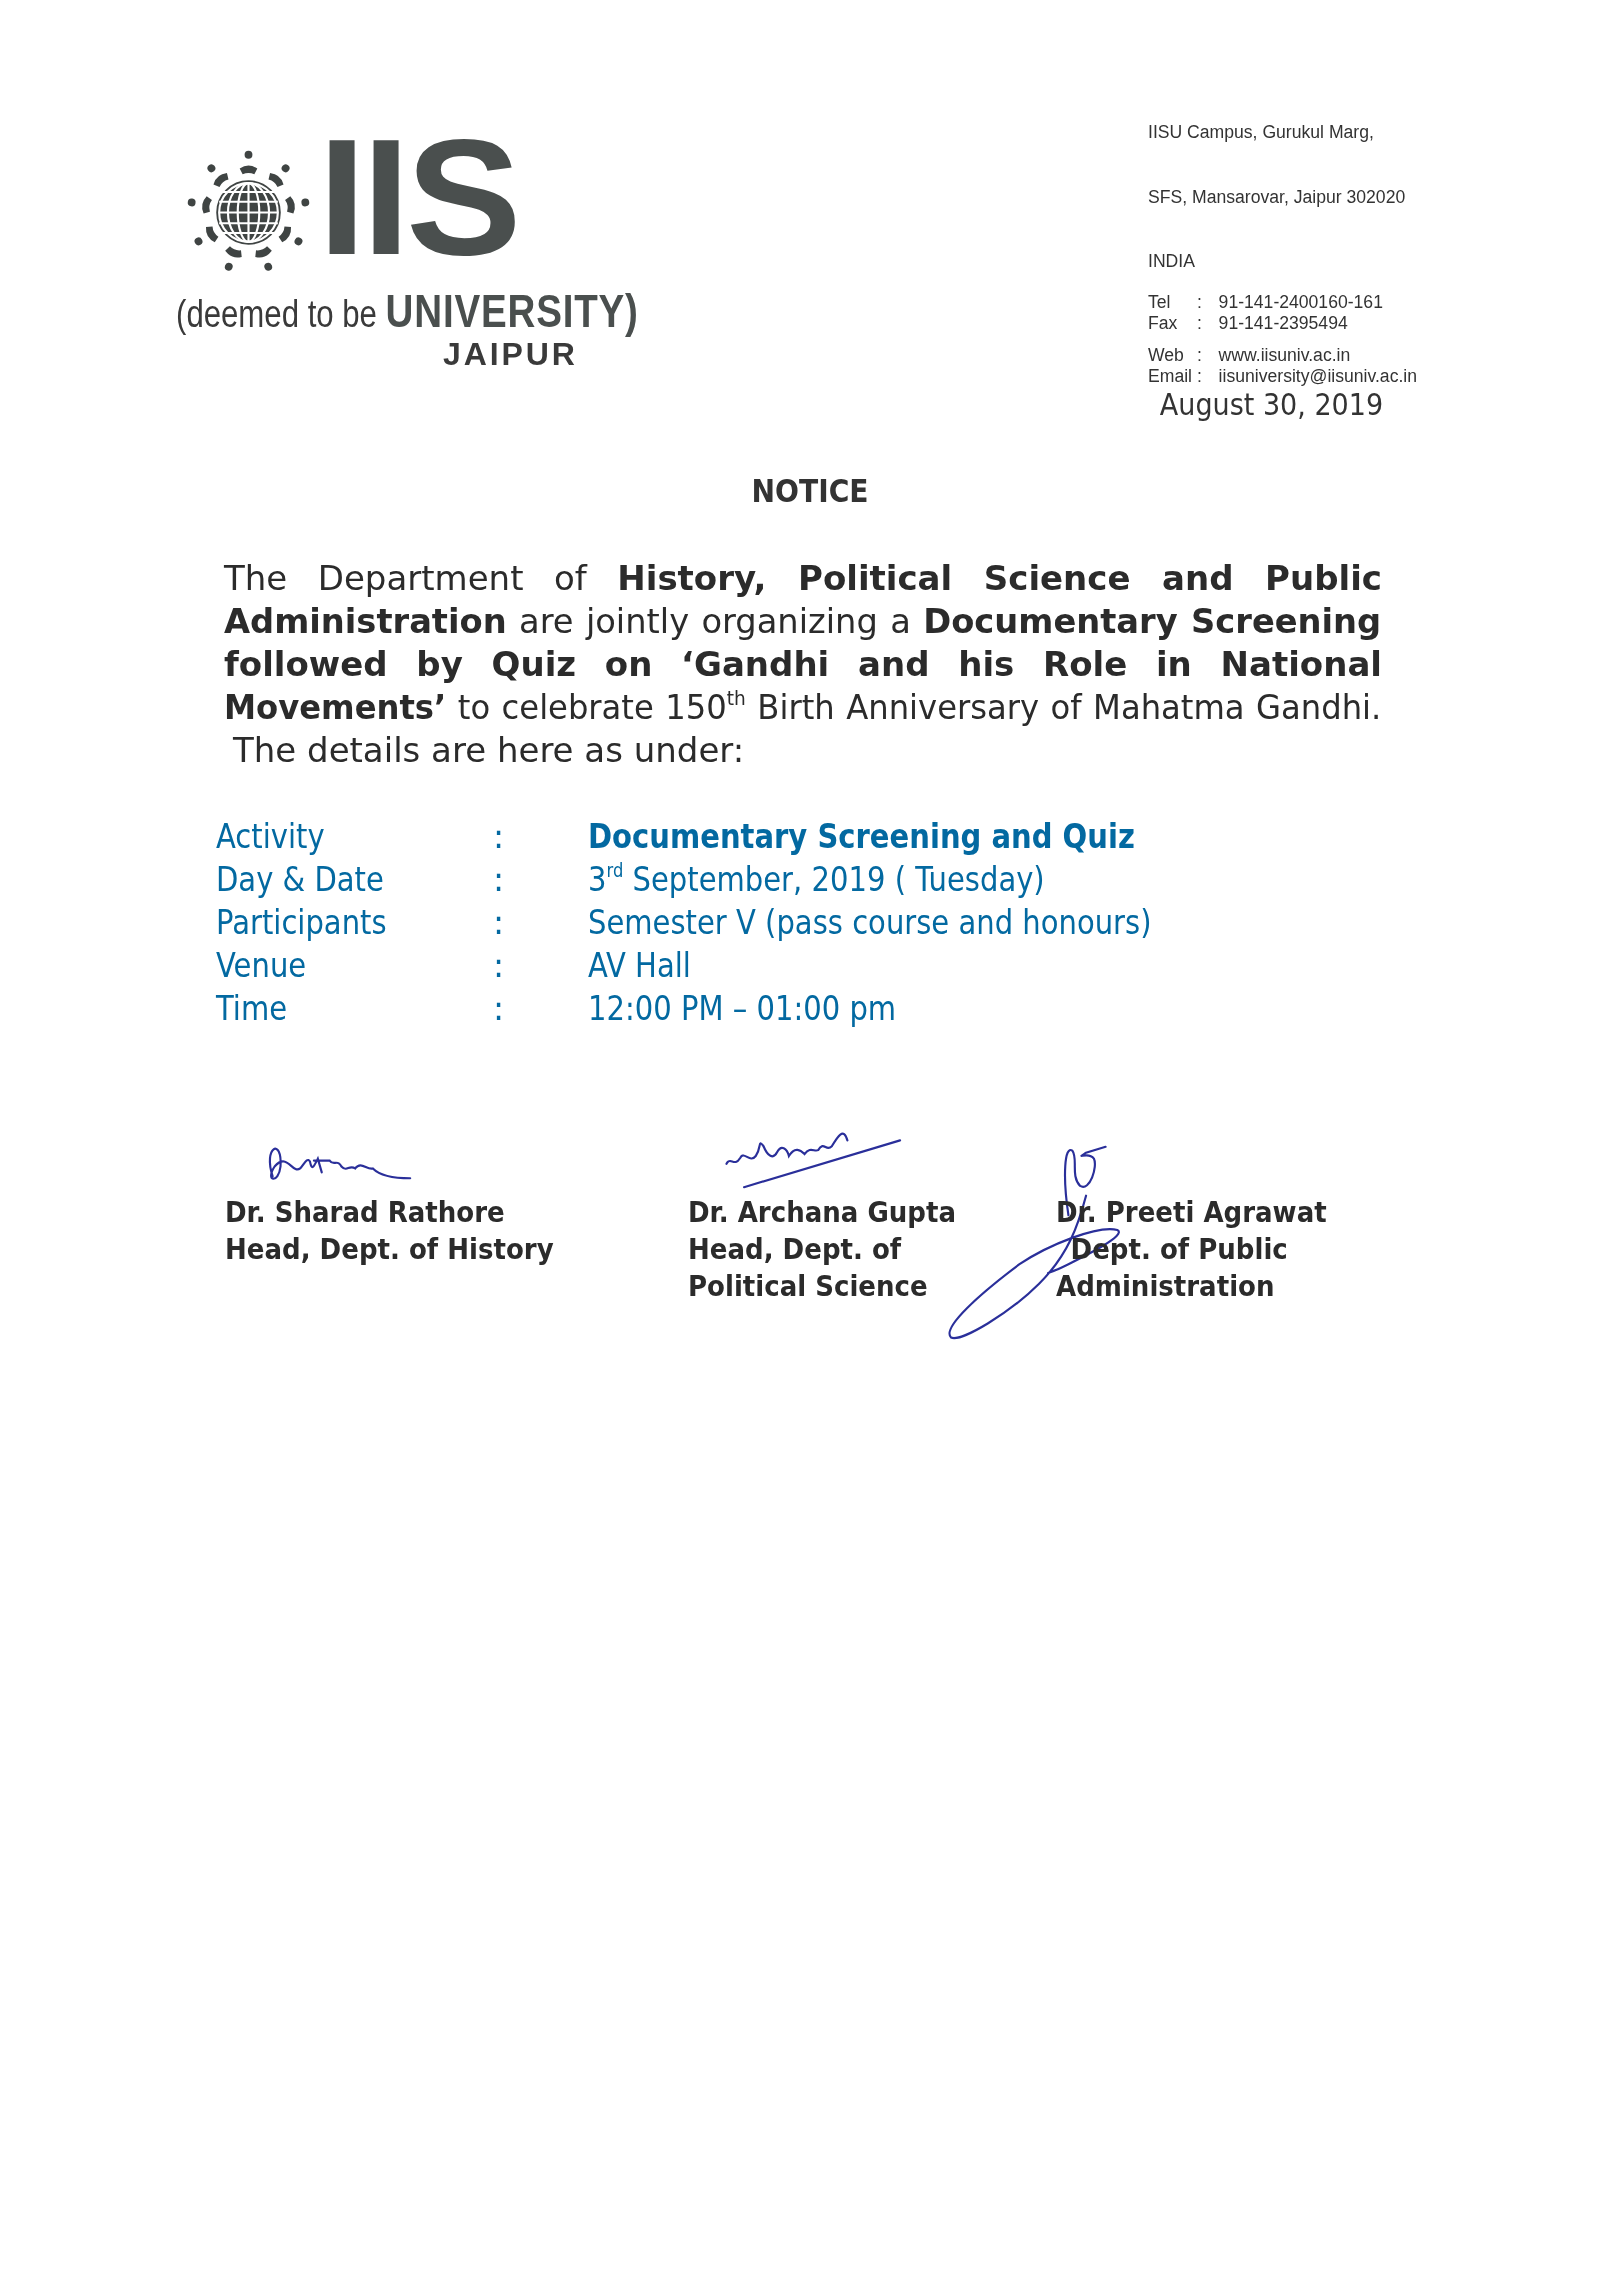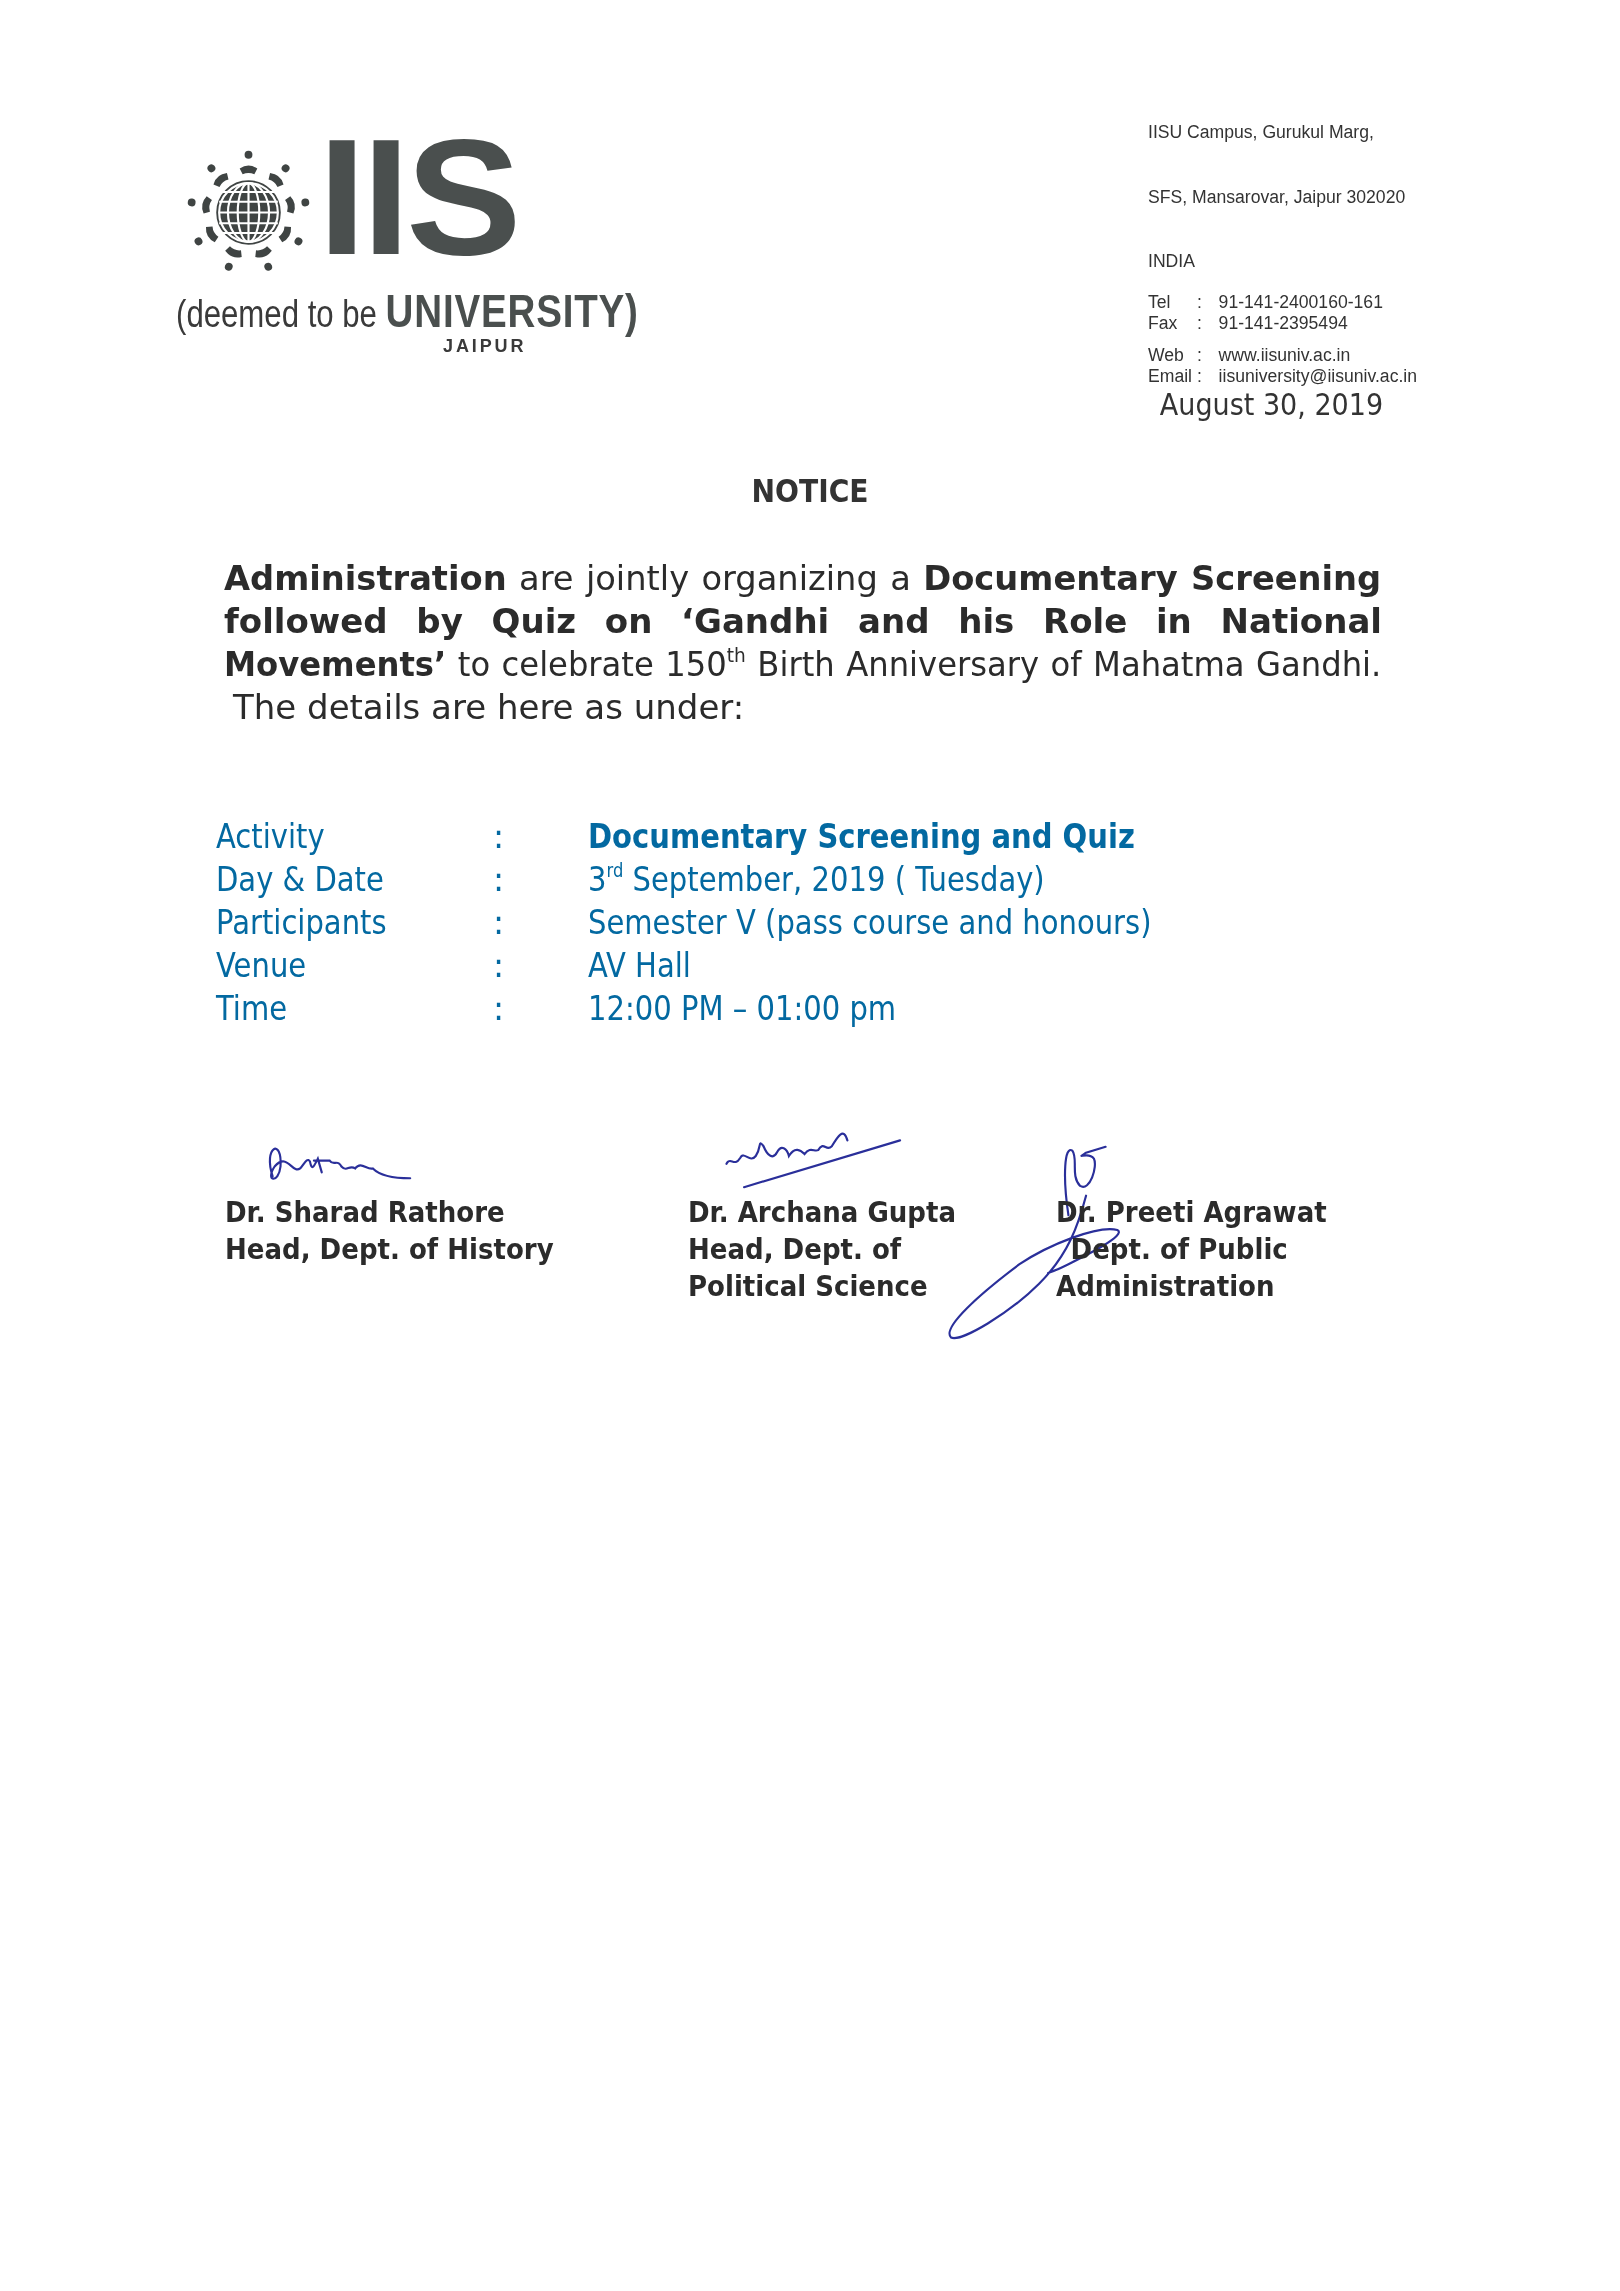--- a/index.html
+++ b/index.html
@@ -5,21 +5,21 @@
   html, body { margin: 0; padding: 0; background: #ffffff; }
   body { width: 1620px; height: 2292px; position: relative; overflow: hidden; color: #2b2b2b; }
   .abs { position: absolute; }
 
   
   .logo { left: 181px; top: 118px; width: 412px; height: 235px; }
   .logo-emblem { position: absolute; left: 0; top: 27.4px; width: 135px; height: 135px; }
   .logo-iis { position: absolute; left: 137px; top: 5.9px; font-family: "Liberation Sans", sans-serif; font-weight: bold; font-size: 165px; line-height: 147px; color: #4a4f4e; letter-spacing: -3.9px; transform: scaleX(1.05); transform-origin: left top; }
   .logo-deemed { position: absolute; left: -4.9px; top: 165px; font-family: "Liberation Sans", sans-serif; font-size: 38px; color: #3a3a3a; transform: scaleX(0.82); transform-origin: left top; white-space: nowrap; }
   .logo-deemed .univ { font-weight: bold; font-size: 47px; color: #4a4f4e; letter-spacing: 1px; }
-  .logo-jaipur { position: absolute; left: 262px; top: 218px; font-family: "Liberation Sans", sans-serif; font-weight: bold; font-size: 18px; letter-spacing: 2.9px; color: #3a3a3a; text-align: center; }
+  .logo-jaipur { position: absolute; left: 262px; top: 218px; font-family: "Liberation Sans", sans-serif; font-weight: bold; font-size: 32px; letter-spacing: 2.9px; color: #3a3a3a; text-align: center; }
 
   
   .addr { left: 1148px; top: 78px; font-family: "Liberation Sans", sans-serif; font-size: 17.6px; line-height: 20.6px; color: #333; }
   .addr .line { white-space: nowrap; margin-top: 44px; }
   .addr .kv { display: flex; white-space: nowrap; }
   .addr .k { width: 49px; }
   .addr .sep { width: 21.6px; }
   .gap { height: 20.6px; }
   .gap-small { height: 11.8px; }
 
@@ -145,20 +145,21 @@
     <span class="sep">:</span>
     <span>iisuniversity@iisuniv.ac.in</span>
   </div>
 </div>
 
 <div class="abs date">August 30, 2019</div>
 
 <div class="abs title">NOTICE</div>
 
 <div class="abs para">
+  <span class="line" style="display: block;"><span>The Department of </span><b>History, Political Science and Public</b></span>
   <span class="line" style="display: block; transform: scaleX(0.990772); width: 1168px;"><b>Administration</b><span> are jointly organizing a </span><b>Documentary Screening</b></span>
   <span class="line" style="display: block;"><b>followed by Quiz on ‘Gandhi and his Role in National</b></span>
   <span class="line" style="display: block; transform: scaleX(0.947833); width: 1221px;"><b>Movements’</b><span> to celebrate 150</span><sup>th</sup><span> Birth Anniversary of Mahatma Gandhi.</span></span>
   <span class="line last" style="display: block;">The details are here as under:</span>
 </div>
 
 <div class="abs details">
   <div class="row">
     <span class="lbl squeeze">Activity</span>
     <span class="colon">:</span>

